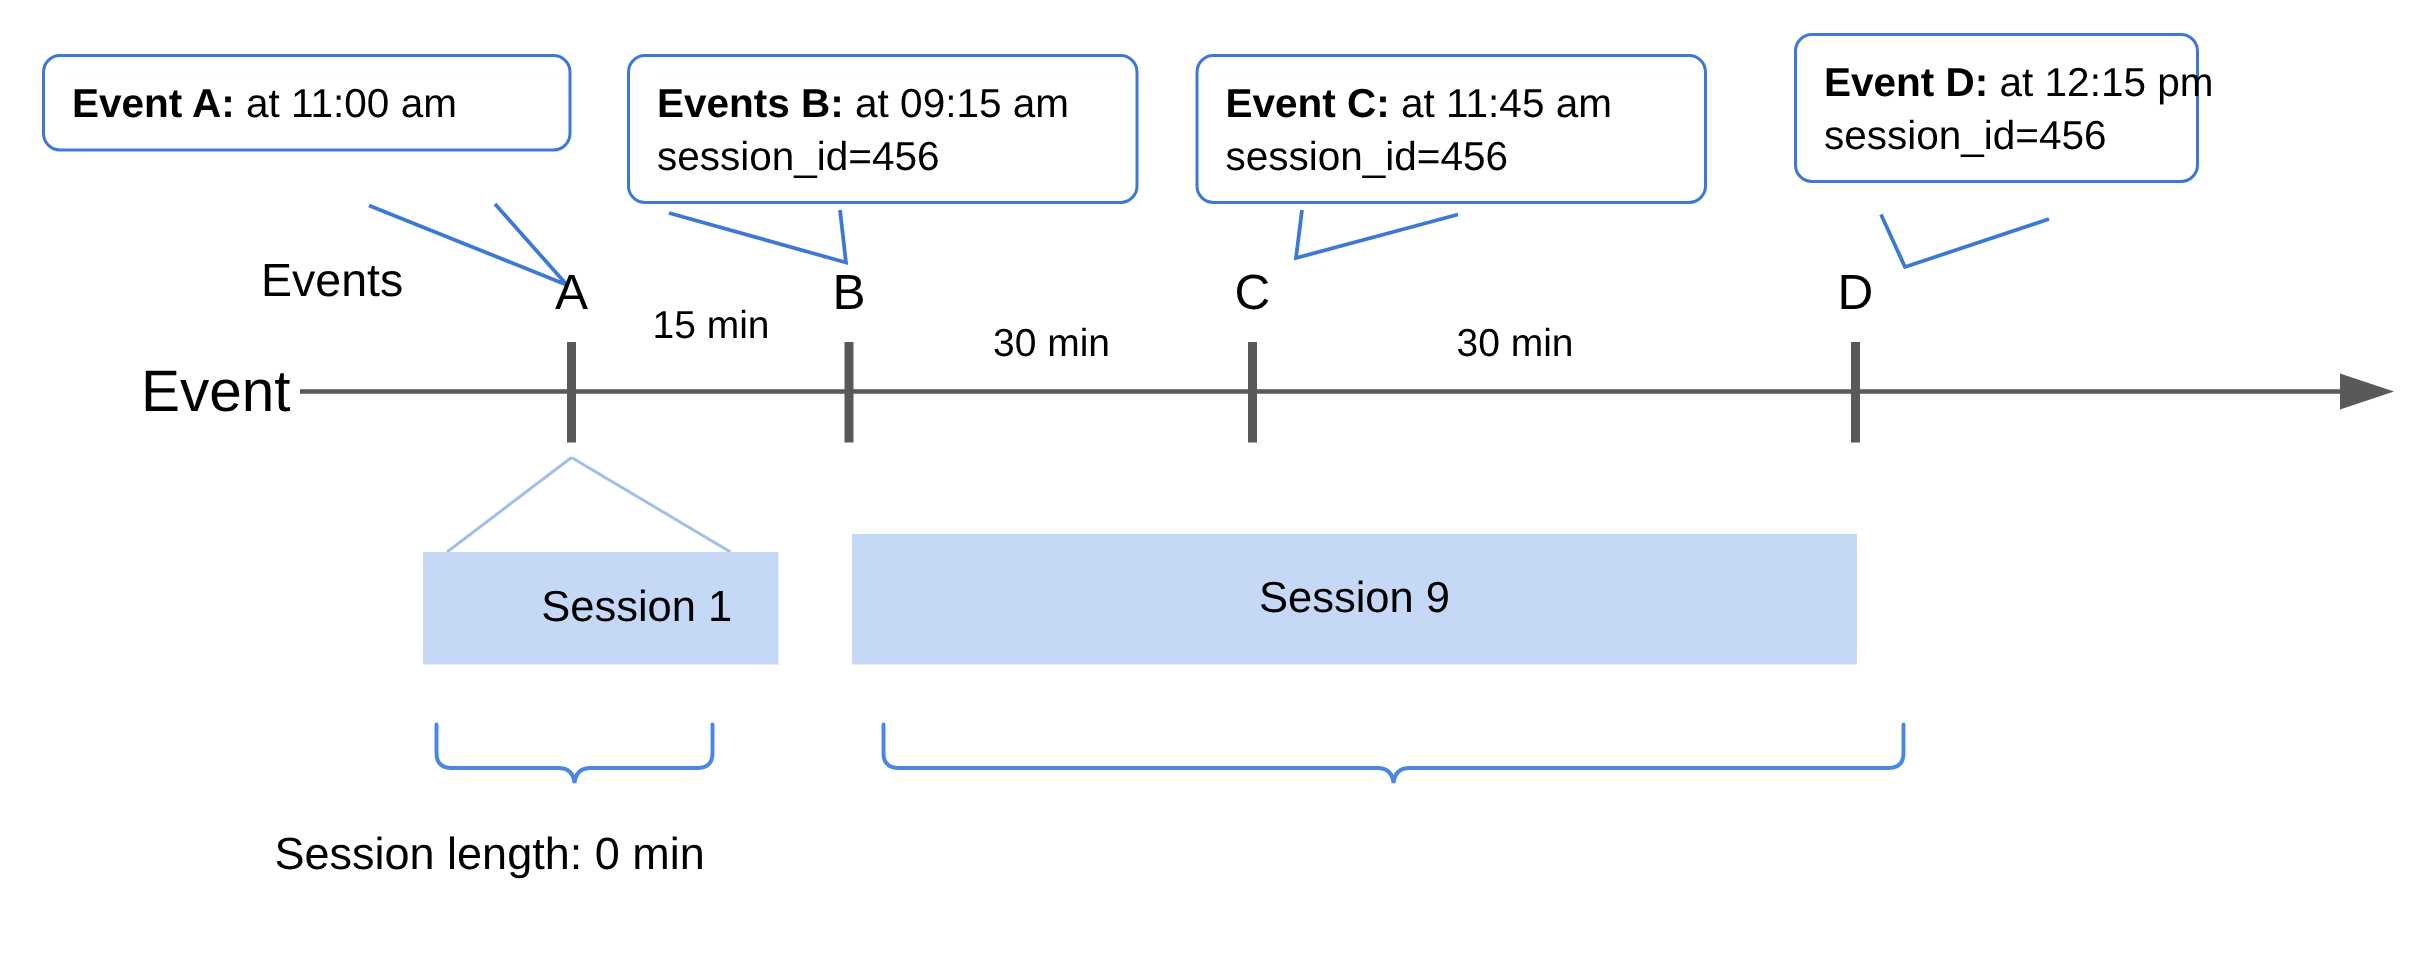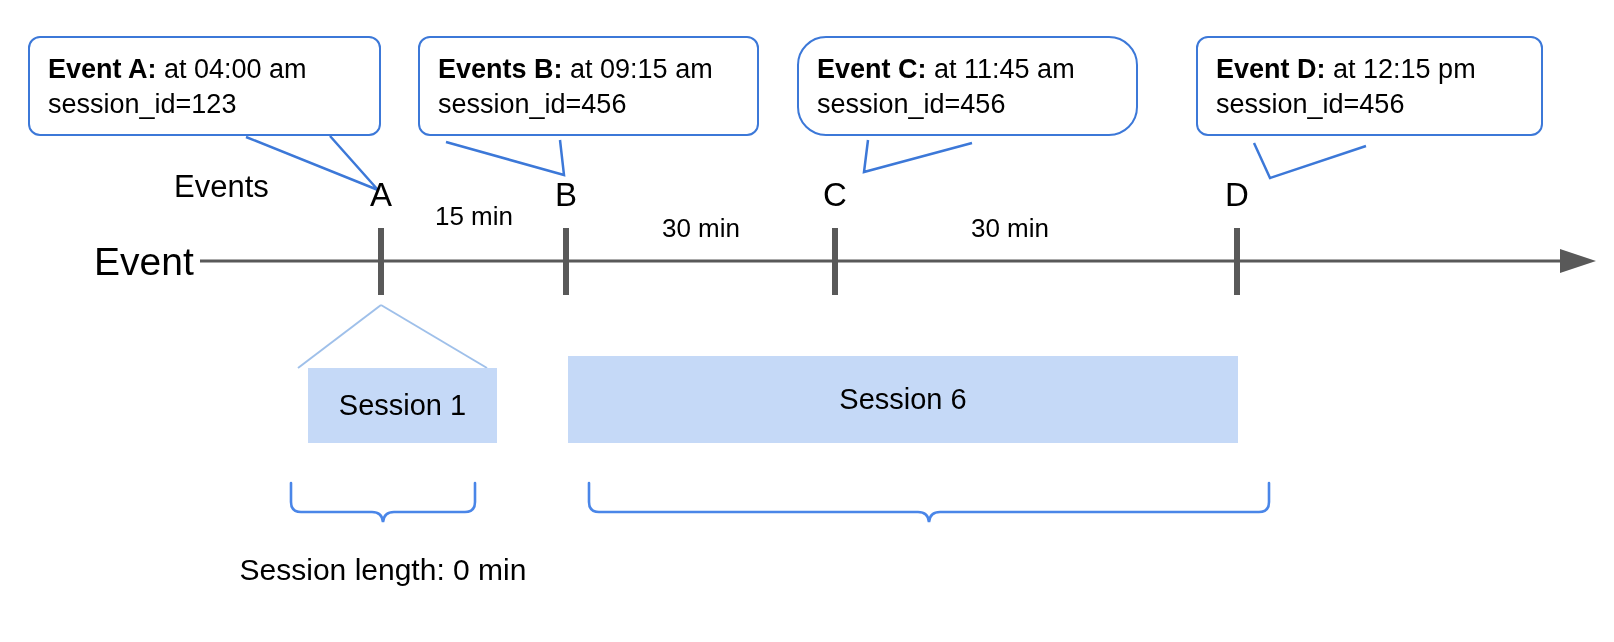--- a/index.html
+++ b/index.html
@@ -61,21 +61,21 @@
   .lbl-tick {
     font-size: 33px;
     text-align: center;
   }
   .lbl-gap {
     font-size: 26px;
     text-align: center;
   }
   .lbl-sesslen {
     font-size: 30px;
-    text-align: center;
+    text-align: left;
   }
 
   
   .session-bar {
     position: absolute;
     background: #c5d9f7;
     display: flex;
     align-items: center;
     justify-content: center;
     font-size: 29px;
@@ -107,56 +107,55 @@
     <line x1="381" y1="305" x2="487" y2="368" stroke="#9fc0ea" stroke-width="2"></line>
 
     <path d="M291,483 L291,502 Q291,512 301,512 L372,512 Q382,512 383,522
              Q384,512 394,512 L465,512 Q475,512 475,502 L475,483" fill="none" stroke="#4a86e8" stroke-width="2.6" stroke-linecap="round"></path>
 
     <path d="M589,483 L589,502 Q589,512 599,512 L918,512 Q928,512 929,522
              Q930,512 940,512 L1259,512 Q1269,512 1269,502 L1269,483" fill="none" stroke="#4a86e8" stroke-width="2.6" stroke-linecap="round"></path>
   </svg>
 
   <div class="callout" style="left:28px; top:36px; width:353px;">
-    <span class="lead">Event A:</span><span> at 04:00 am</span>
-    <span class="line2">session_id=123</span>
+    <span class="lead">Event A:</span><span> at 11:00 am</span>
   </div>
 
   <div class="callout" style="left:418px; top:36px; width:341px;">
     <span class="lead">Events B:</span><span> at 09:15 am</span>
     <span class="line2">session_id=456</span>
   </div>
 
-  <div class="callout" style="left:797px; top:36px; width:341px;border-radius:29px;">
+  <div class="callout" style="left:797px; top:36px; width:341px;">
     <span class="lead">Event C:</span><span> at 11:45 am</span>
     <span class="line2">session_id=456</span>
   </div>
 
-  <div class="callout" style="left:1196px; top:36px; width:347px;">
+  <div class="callout" style="left:1196px; top:22px; width:270px;">
     <span class="lead">Event D:</span><span> at 12:15 pm</span>
     <span class="line2">session_id=456</span>
   </div>
 
   <div class="lbl lbl-events" style="left:174px; top:169px;">Events</div>
 
   <div class="lbl lbl-user" style="left:94px; top:240px;">Event</div>
 
   <div class="lbl lbl-tick" style="left:351px; top:176px; width:60px;">A</div>
   <div class="lbl lbl-tick" style="left:536px; top:176px; width:60px;">B</div>
   <div class="lbl lbl-tick" style="left:805px; top:176px; width:60px;">C</div>
   <div class="lbl lbl-tick" style="left:1207px; top:176px; width:60px;">D</div>
 
   <div class="lbl lbl-gap" style="left:414px; top:201px; width:120px;">15 min</div>
   <div class="lbl lbl-gap" style="left:641px; top:213px; width:120px;">30 min</div>
   <div class="lbl lbl-gap" style="left:950px; top:213px; width:120px;">30 min</div>
 
-  <div class="session-bar" style="left:308px; top:368px; width:189px; height:75px;">
+  <div class="session-bar" style="left:282px; top:368px; width:189px; height:75px;padding-left:48px;">
     <span>Session 1</span>
   </div>
 
   <div class="session-bar" style="left:568px; top:356px; width:670px; height:87px;">
-    <span>Session 6</span>
+    <span>Session 9</span>
   </div>
 
   <div class="lbl lbl-sesslen" style="left:183px; top:553px; width:400px;">Session length: 0 min</div>
 
 
 </div>
 
 </body></html>

